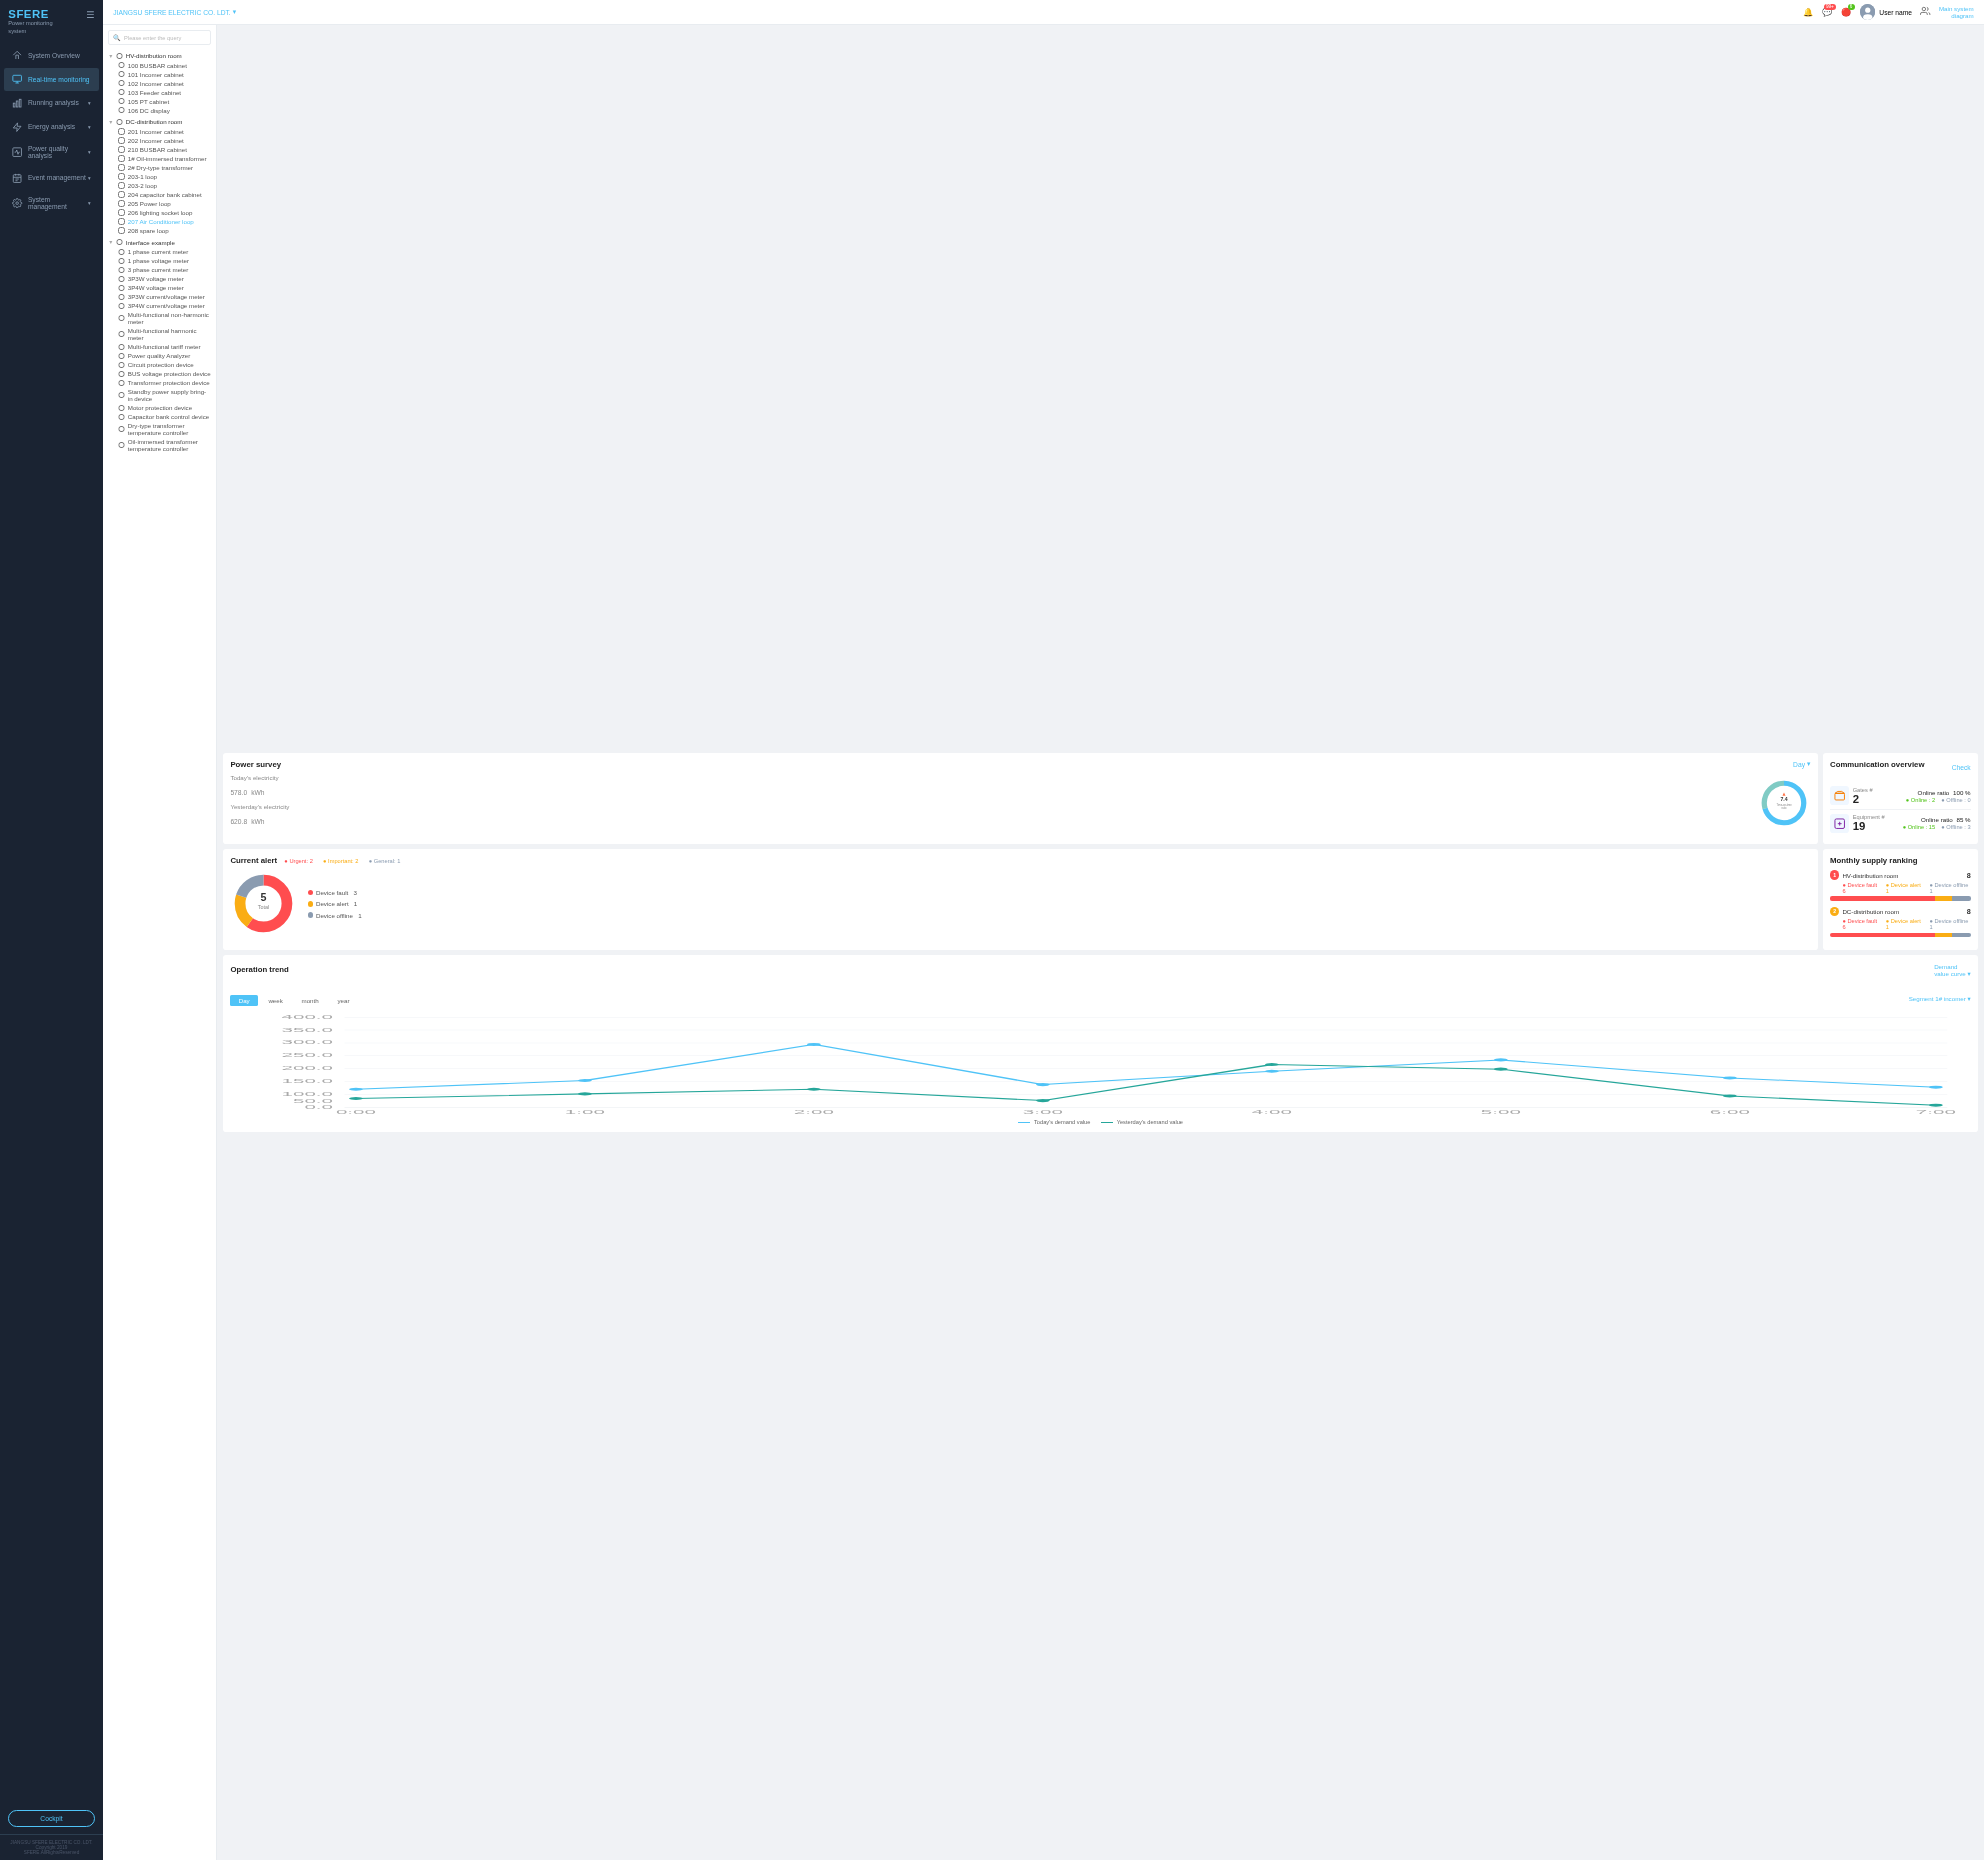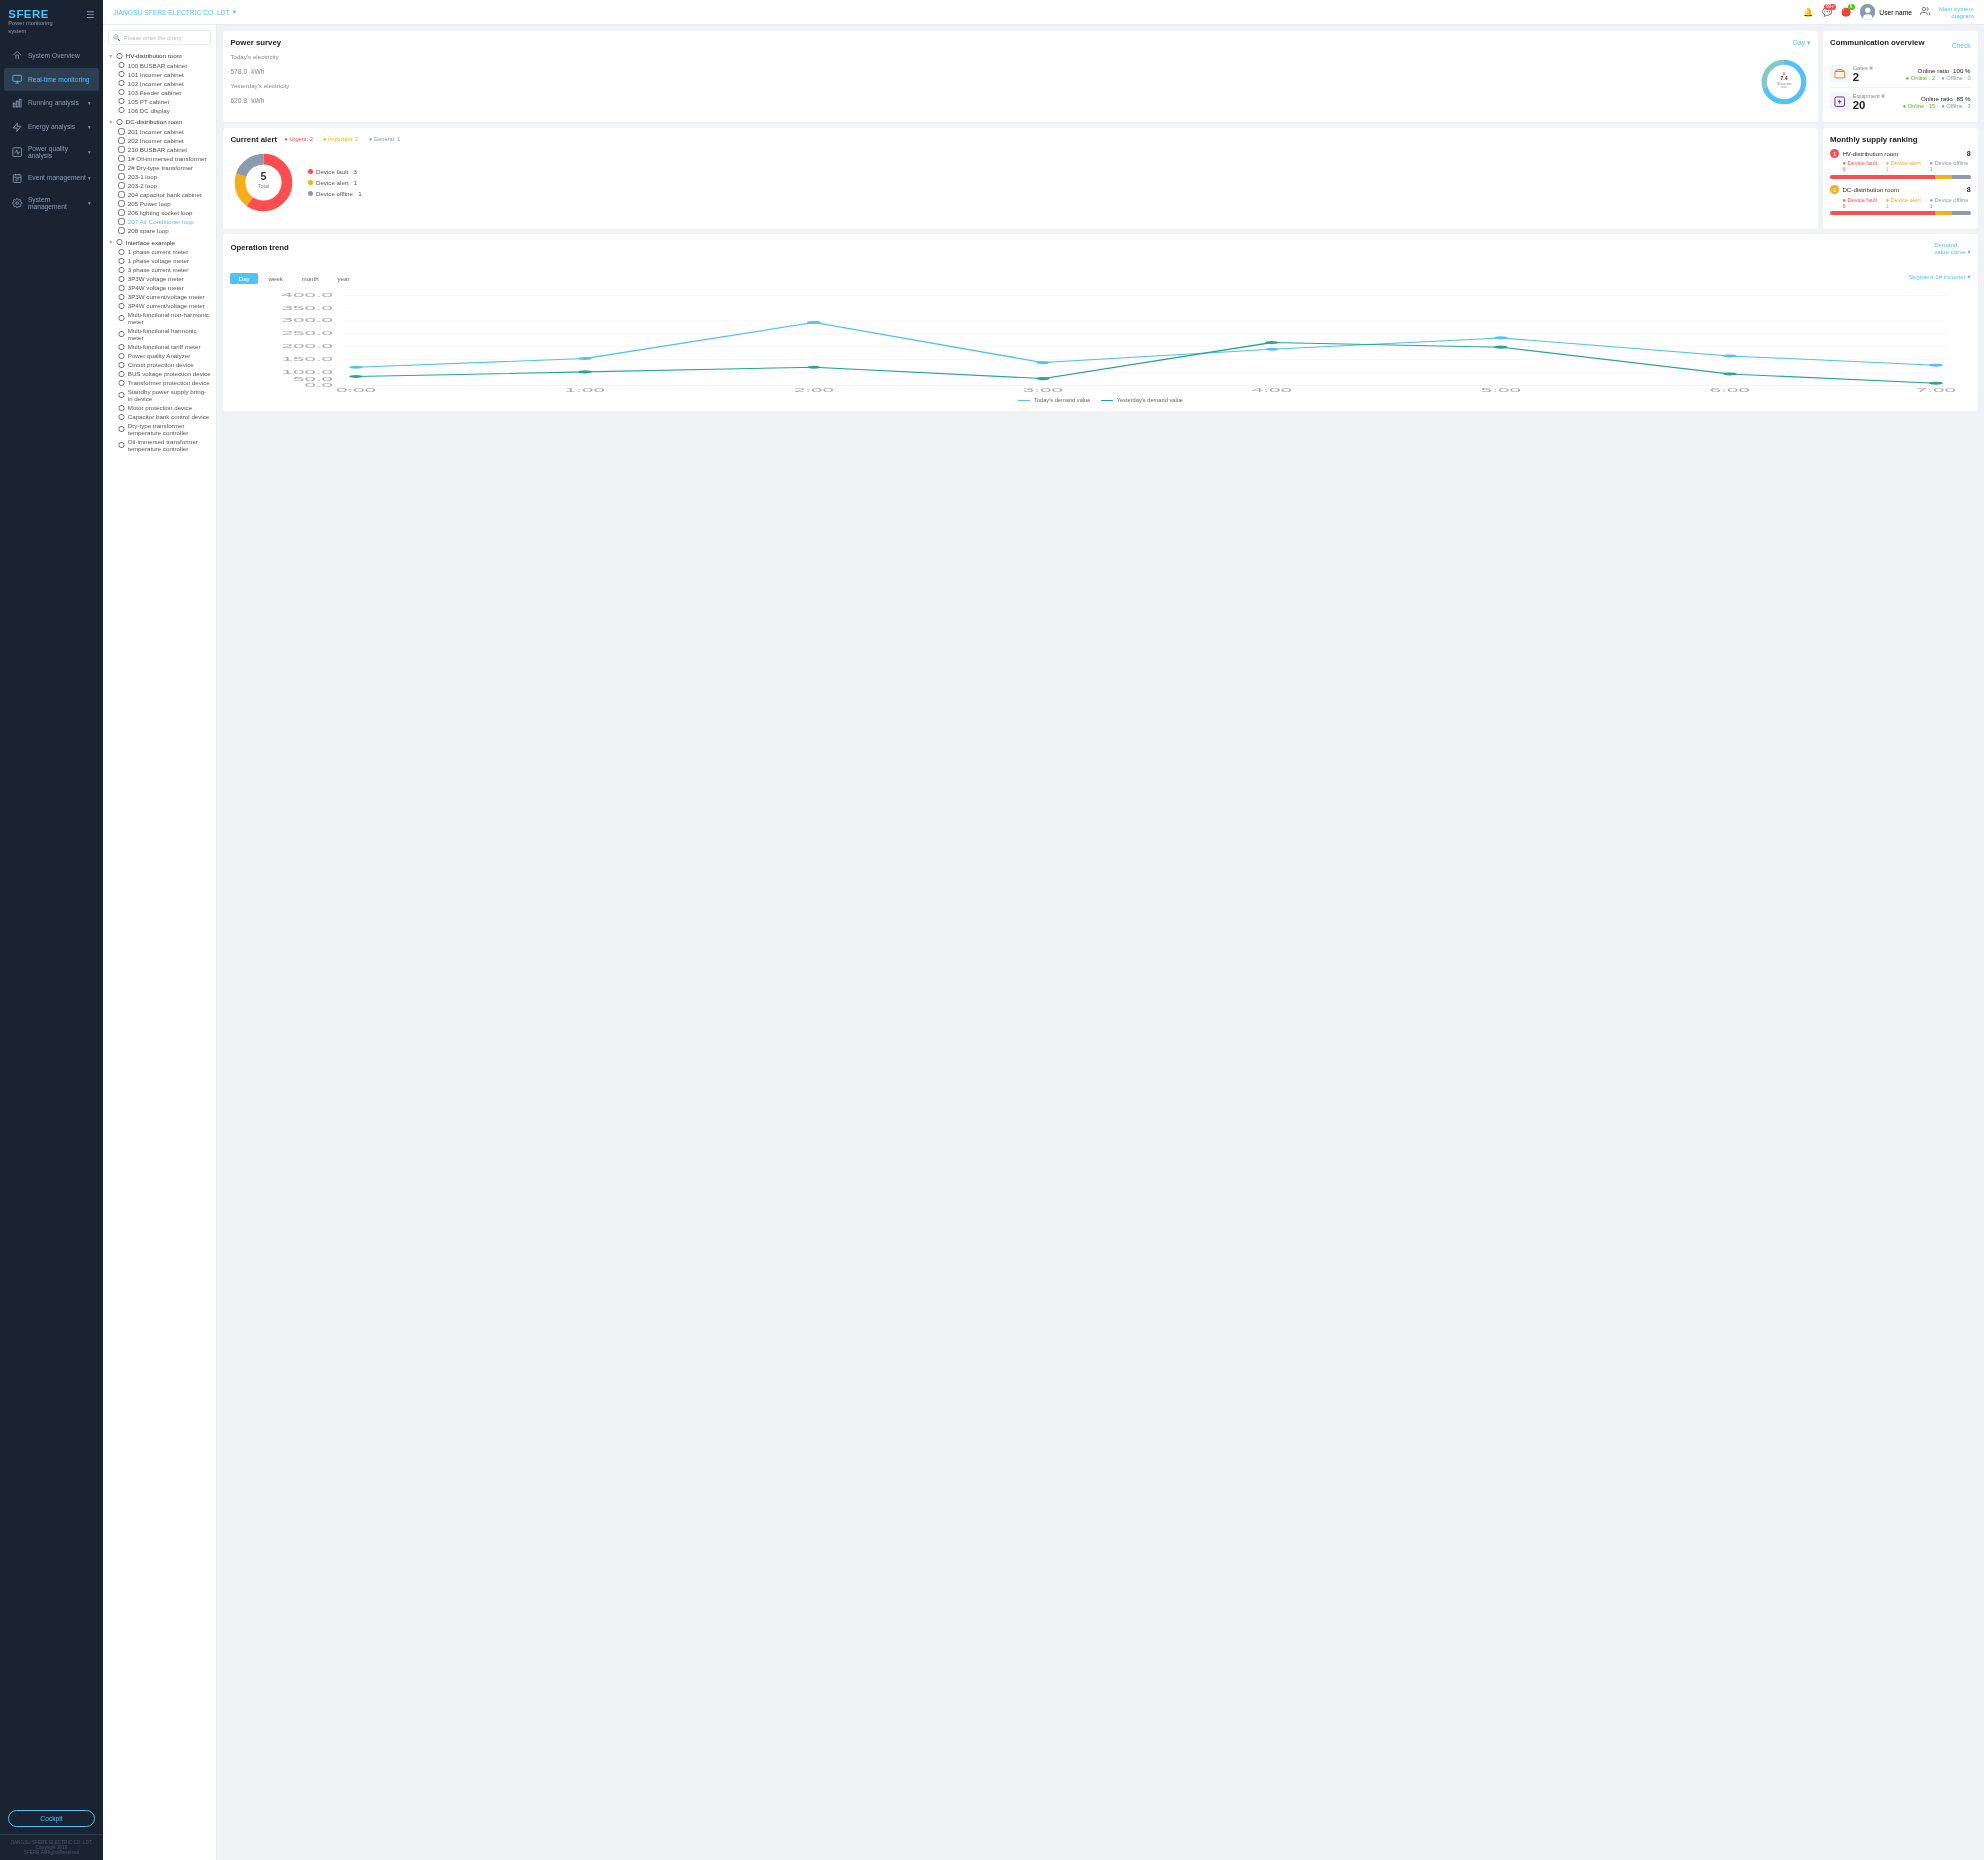--- a/index.html
+++ b/index.html
@@ -42,21 +42,21 @@
     .tree-search { display: flex; align-items: center; border: 0.5px solid #e8ecf0; border-radius: 2.1px; padding: 2.6px 4.1px; margin-bottom: 5.2px; color: #bbb; font-size: 6.2px; gap: 3.1px; }
     .tree-group { margin-bottom: 2.1px; }
     .tree-group-label { display: flex; align-items: center; gap: 3.1px; padding: 1.6px 0; font-size: 6.2px; color: #333; cursor: pointer; }
     .tree-group-label input[type=checkbox] { width: 6.2px; height: 6.2px; }
     .tree-group-expand { color: #aaa; font-size: 5.2px; }
     .tree-item { display: flex; align-items: center; gap: 3.1px; padding: 1px 0 1px 10.3px; font-size: 6.2px; color: #555; cursor: pointer; }
     .tree-item input[type=checkbox] { width: 6.2px; height: 6.2px; }
     .tree-item.highlight { color: #4fc3f7; }
 
     
-    .dashboard { flex: 1; overflow-y: auto; padding: 6.2px; display: flex; flex-direction: column; gap: 5.2px; }
+    .dashboard { flex: 1; overflow-y: auto; padding: 6.2px; display: flex; flex-direction: column; gap: 5.2px; justify-content: center; }
 
     
     .row1 { display: flex; gap: 5.2px; }
     .card { background: #fff; border-radius: 3.1px; padding: 7.2px; }
     .card-title { font-size: 7.8px; font-weight: 600; color: #222; margin-bottom: 5.2px; }
 
     
     .power-survey-card { flex: 1; }
     .ps-header { display: flex; align-items: center; justify-content: space-between; margin-bottom: 5.2px; }
     .ps-title { font-size: 7.8px; font-weight: 600; color: #222; }
@@ -527,21 +527,21 @@
           <div class="comm-row" style="border-bottom:none;">
             <div class="comm-left">
               <div class="comm-icon">
                 <svg width="11.4" height="11.4" viewBox="0 0 24 24" fill="none" stroke="#7b1fa2" stroke-width="2">
                     <rect x="2" y="2" width="20" height="20" rx="3"></rect>
                     <path d="M8 12h8M12 8v8"></path>
                   </svg>
               </div>
               <div>
                 <div class="comm-label">Equipment #</div>
-                <div class="comm-num">20</div>
+                <div class="comm-num">19</div>
               </div>
             </div>
             <div class="comm-right">
               <div class="online-ratio">
                 <span>Online ratio</span>
                 <span style="margin-left:2.1px;">85 %</span>
               </div>
               <div class="online-dots">
                 <span class="dot-online">● Online : <span>15</span></span>
                 <span class="dot-offline">● Offline : <span>3</span></span>

